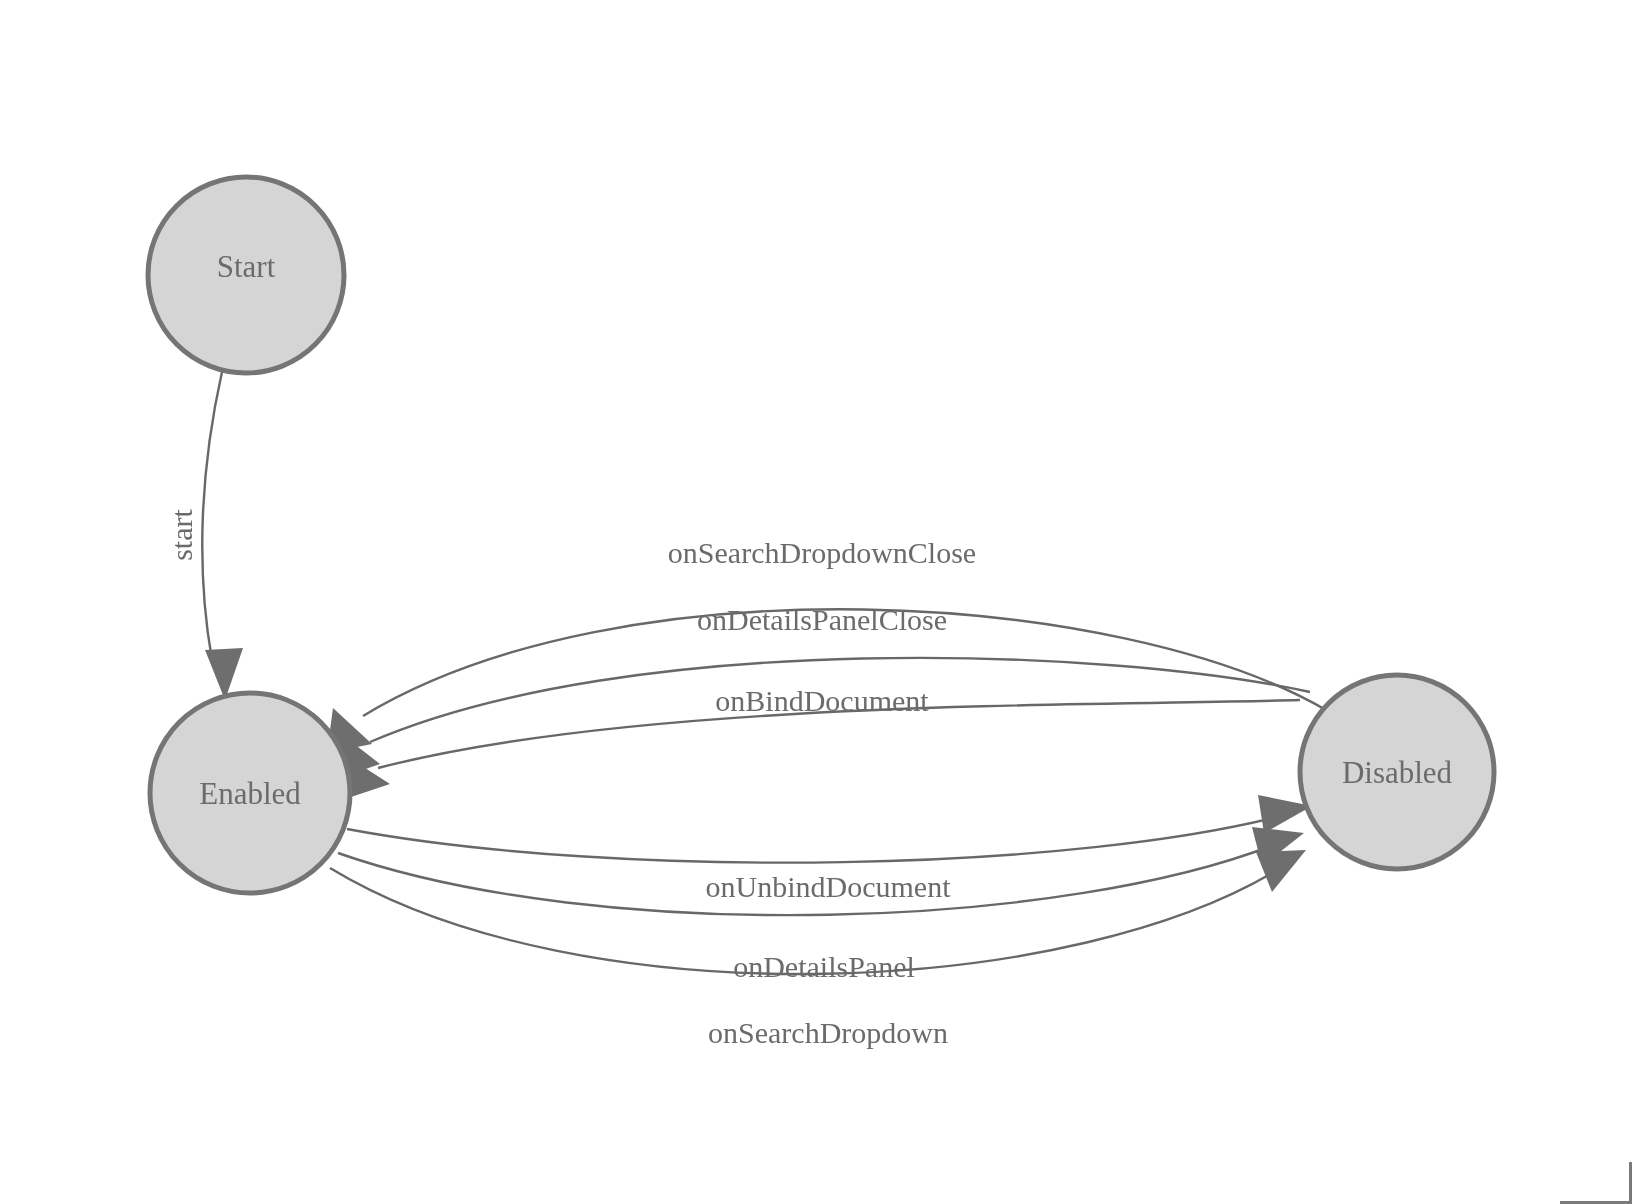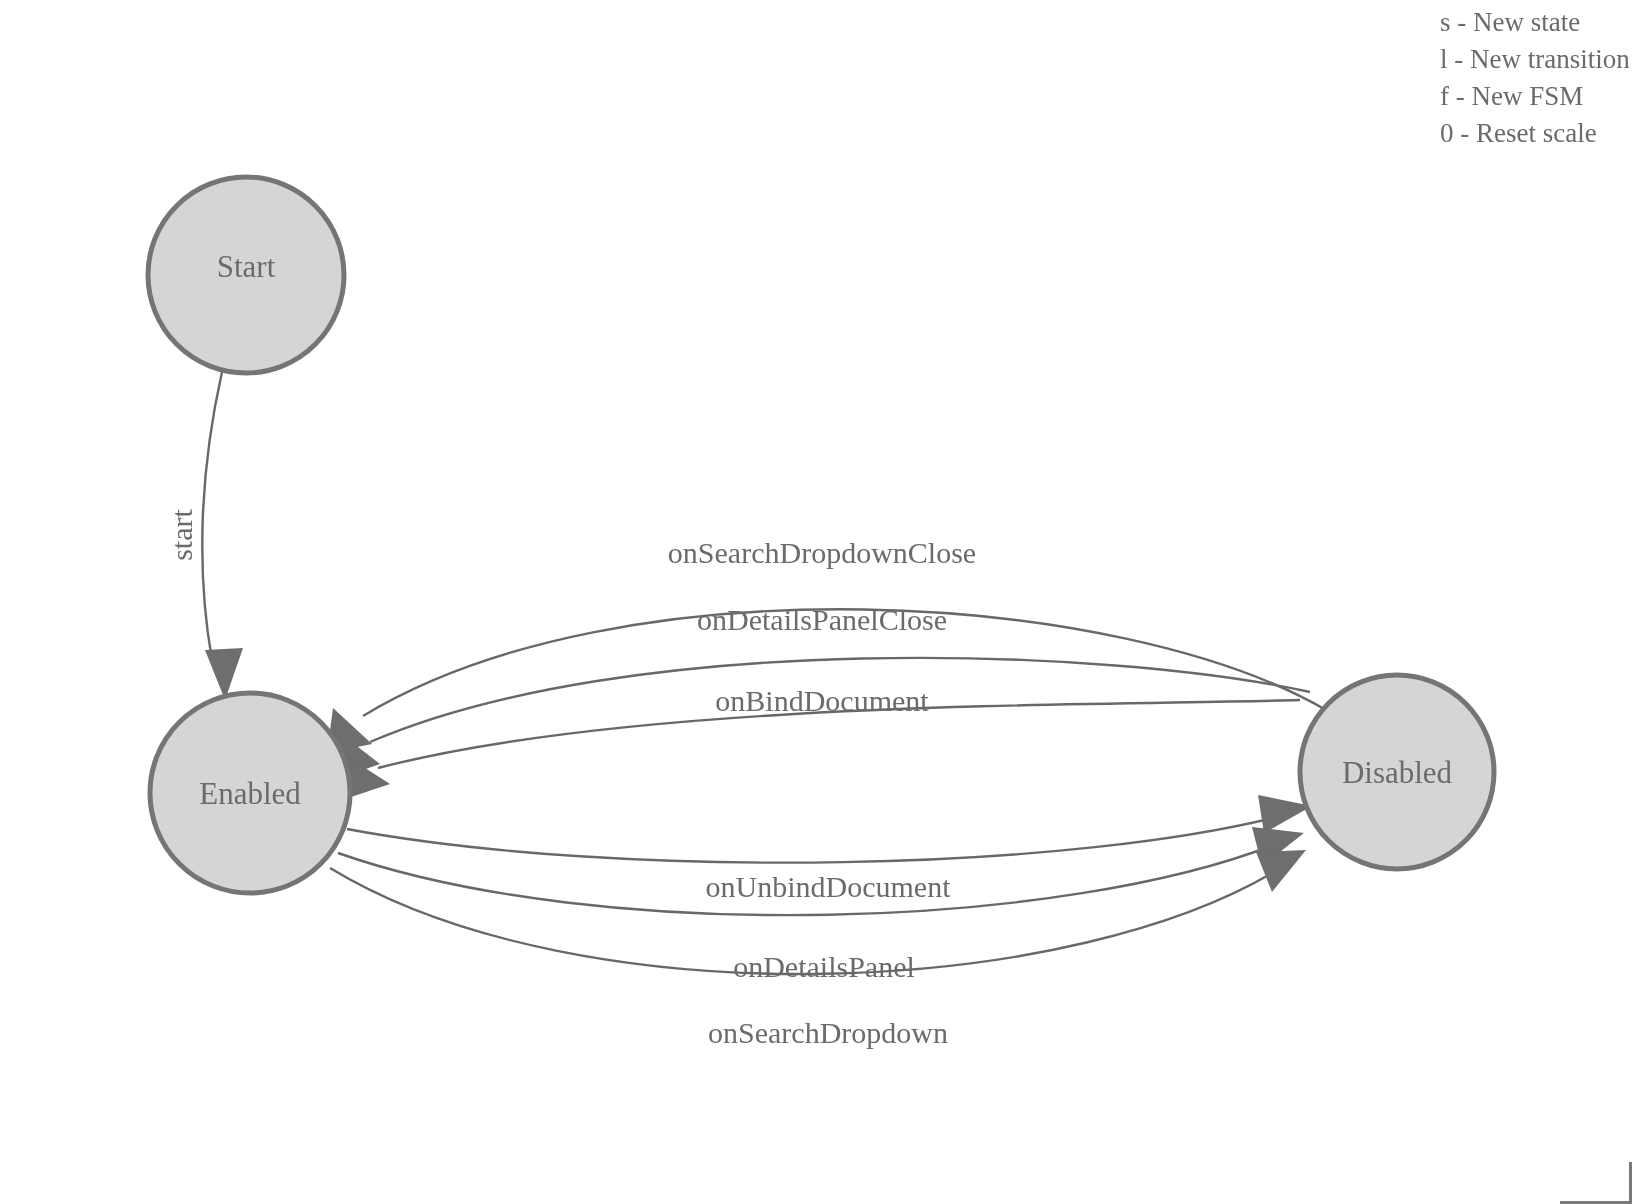--- a/index.html
+++ b/index.html
@@ -168,27 +168,19 @@
       <text class="node-label" x="250" y="793">Enabled</text>
     </g>
 
     <g>
       <circle class="node-circle" cx="1397" cy="772" r="97"></circle>
       <text class="node-label" x="1397" y="772">Disabled</text>
     </g>
 
   </svg>
 
-  <div id="help-overlay">
-    <div id="help-inner">
-      <div class="help-row">s - New state</div>
-      <div class="help-row">l - New transition</div>
-      <div class="help-row">f - New FSM</div>
-      <div class="help-row">0 - Reset scale</div>
-    </div>
-  </div>
 
   <div id="frame-corner">
     <div class="v-edge"></div>
     <div class="h-edge"></div>
   </div>
 
 </div>
 
 </body></html>

